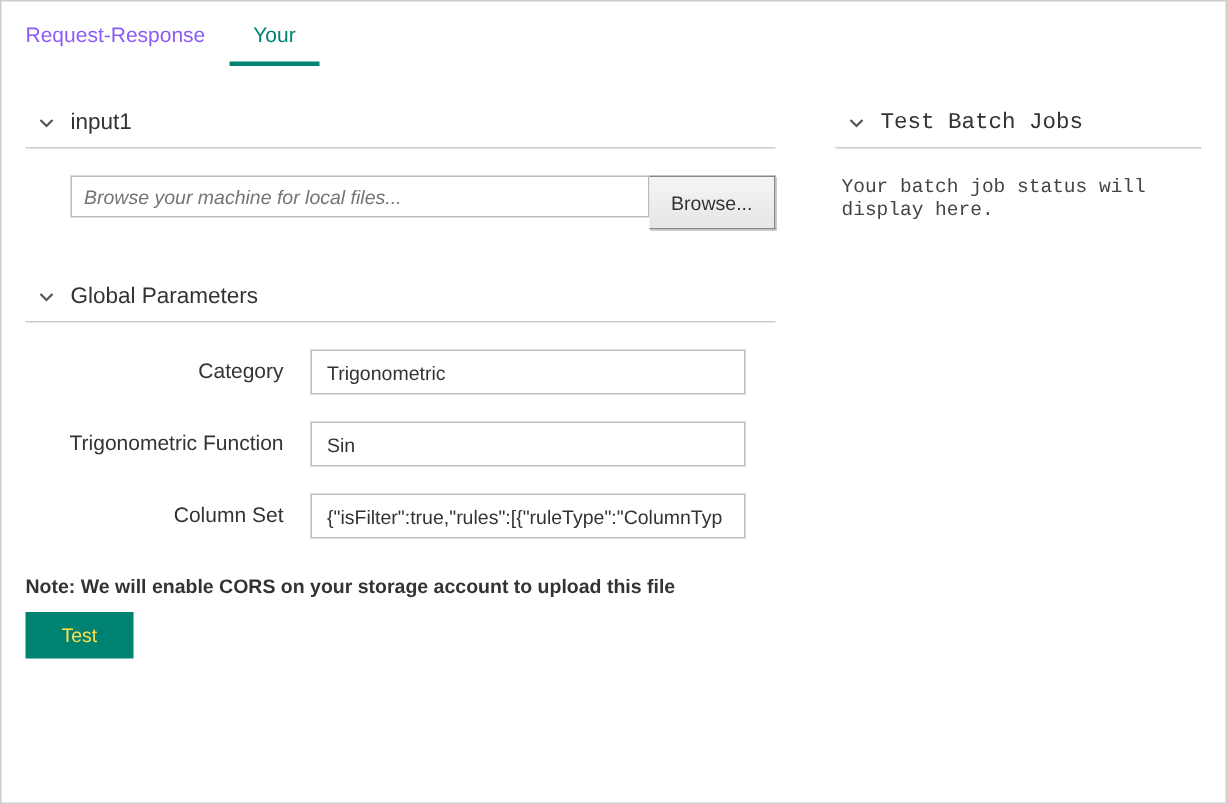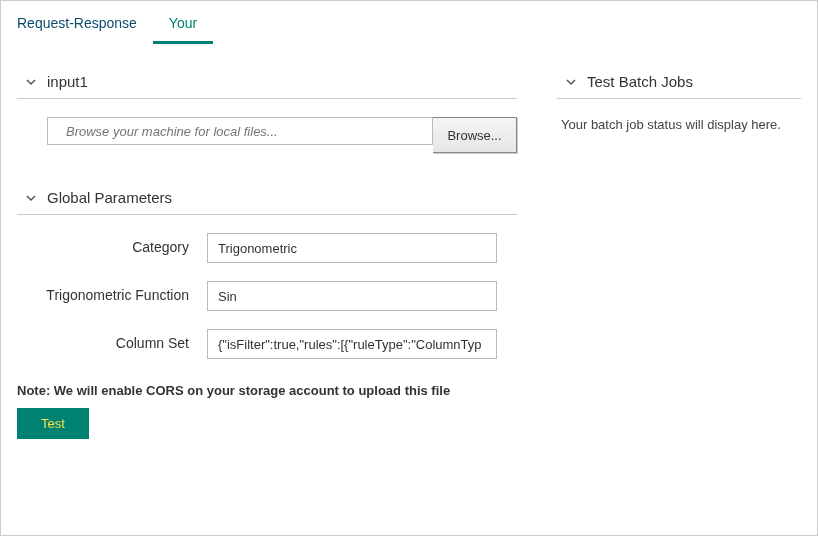--- a/index.html
+++ b/index.html
@@ -18,38 +18,39 @@
   position: relative;
 }
 .tabs {
   display: flex;
   padding: 8px 0 0 0;
   border-bottom: 1px solid transparent;
 }
 .tab {
   padding: 6px 16px 10px 16px;
   cursor: pointer;
-  color: #0c4a6e;
+  color: #8b5cf6;
   font-size: 14px;
 }
 .tab.active {
   color: #008272;
   border-bottom: 3px solid #008272;
 }
 .content {
   display: flex;
   padding: 20px 16px 0 16px;
 }
 .left-col {
   width: 530px;
   padding-right: 30px;
 }
 .right-col {
   flex: 1;
   padding-left: 10px;
+  font-family: Liberation Mono, monospace;
 }
 .section-header {
   display: flex;
   align-items: center;
   padding: 8px 0 8px 8px;
   border-bottom: 1px solid #ccc;
   font-size: 15px;
   color: #333;
   margin-bottom: 18px;
 }
@@ -59,21 +60,21 @@
   align-items: center;
 }
 .file-row {
   display: flex;
   margin: 0 0 28px 30px;
 }
 .file-input {
   flex: 1;
   height: 28px;
   border: 1px solid #bbb;
-  padding: 0 18px;
+  padding: 0 8px;
   font-style: italic;
   color: #888;
   font-size: 13px;
   background: #fff;
 }
 .browse-btn {
   width: 84px;
   height: 36px;
   border: 1px solid #888;
   border-left: none;

